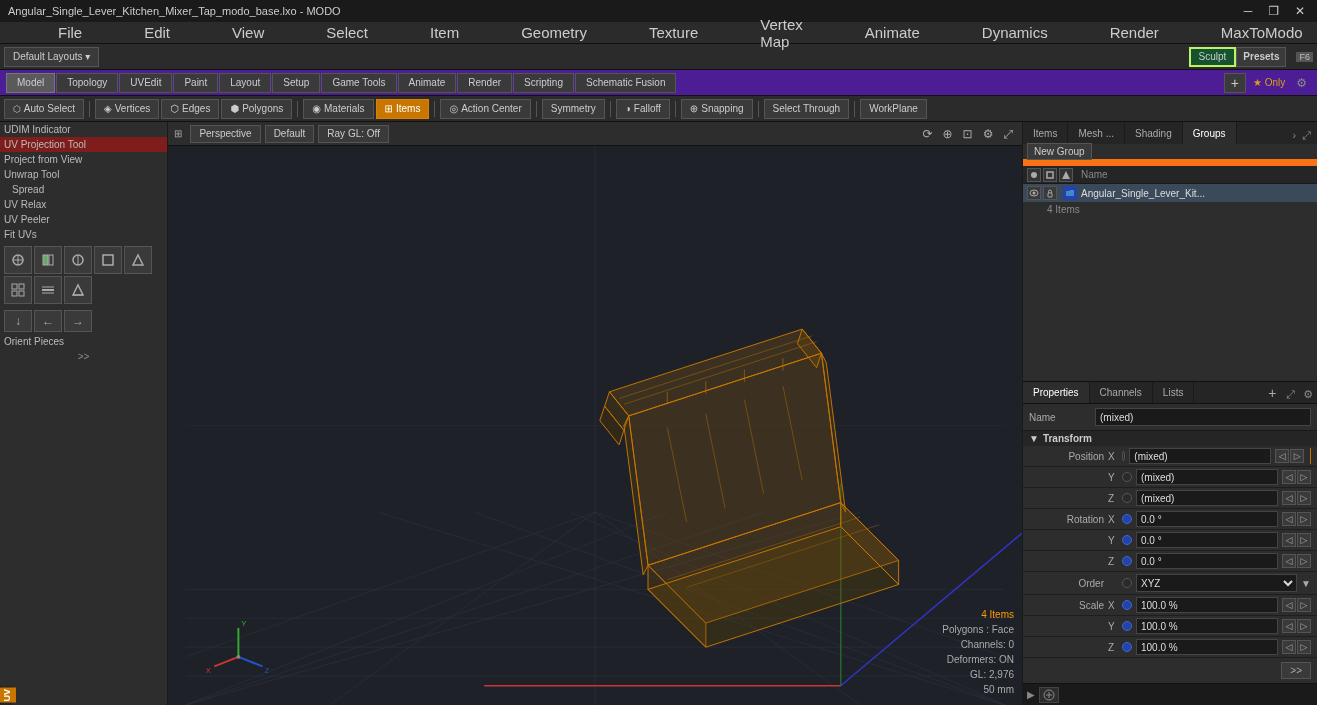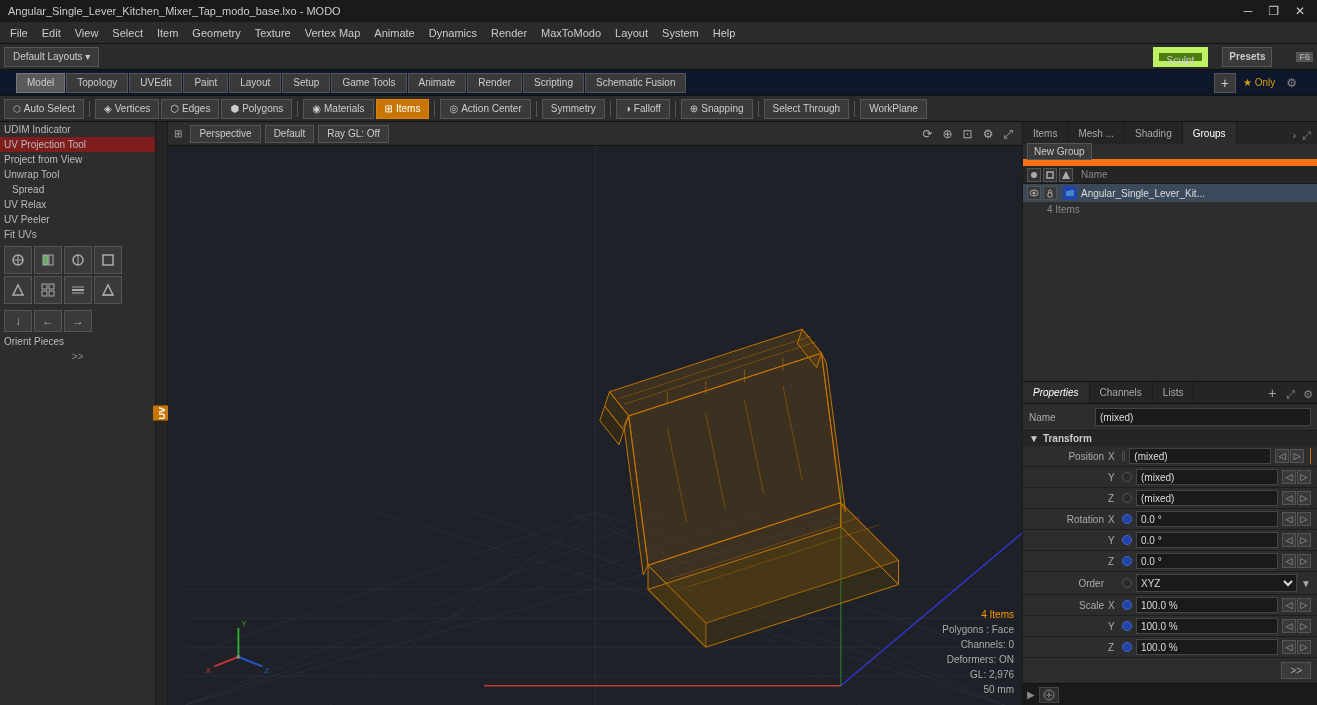--- a/index.html
+++ b/index.html
@@ -5,29 +5,29 @@
     * { box-sizing: border-box; margin: 0; padding: 0; }
     body { background: #3a3a3a; color: #ccc; font-family: Arial, sans-serif; font-size: 11px; width: 1317px; height: 705px; overflow: hidden; }
 
     
     #titlebar { background: #1a1a1a; height: 22px; display: flex; align-items: center; justify-content: space-between; padding: 0 8px; }
     #titlebar-controls { display: flex; gap: 8px; }
     .title-btn { color: #ccc; cursor: pointer; font-size: 12px; padding: 0 4px; }
 
     
     #menubar { background: #2b2b2b; height: 22px; display: flex; align-items: center; padding: 0 4px; gap: 2px; border-bottom: 1px solid #111; }
-    .menu-item { color: #ccc; padding: 2px 6px; cursor: pointer; font-size: 11px; }
-
-    
-    #toolbar1 { background: #2b2b2b; height: 26px; display: flex; align-items: center; padding: 0 4px; gap: 14px; border-bottom: 1px solid #111; }
+    .menu-item { color: #ccc; padding: 2px 6px; cursor: pointer; font-size: 15px; margin-left: 48px; }
+
+    
+    #toolbar1 { background: #2b2b2b; height: 26px; display: flex; align-items: center; padding: 0 4px; gap: 0; border-bottom: 1px solid #111; }
     .toolbar-spacer { flex: 1; }
     .layouts-btn { background: #3a3a3a; border: 1px solid #555; color: #ccc; padding: 2px 8px; cursor: pointer; font-size: 10px; height: 20px; }
 
     
-    #modebar { background: #0f172a; height: 26px; display: flex; align-items: center; padding: 0 16px; gap: 1px; border-bottom: 1px solid #111; }
+    #modebar { background: #4c1d95; height: 26px; display: flex; align-items: center; padding: 0 6px; gap: 1px; border-bottom: 1px solid #111; }
     .mode-tab { background: #3a3a3a; border: 1px solid #555; color: #ccc; padding: 2px 10px; cursor: pointer; font-size: 10px; height: 20px; }
     .mode-tab.active { background: #5a5a5a; border-color: #777; }
     .mode-add-btn { background: #3a3a3a; border: 1px solid #555; color: #ccc; width: 22px; height: 20px; cursor: pointer; font-size: 14px; display: flex; align-items: center; justify-content: center; }
 
     
     #compbar { background: #2b2b2b; height: 26px; display: flex; align-items: center; padding: 0 4px; gap: 2px; border-bottom: 1px solid #111; }
     .comp-btn { background: #3a3a3a; border: 1px solid #555; color: #ccc; padding: 2px 8px; cursor: pointer; font-size: 10px; height: 20px; display: flex; align-items: center; gap: 3px; }
     .comp-btn.active { background: #c87600; border-color: #e08000; color: #fff; }
     .comp-separator { width: 1px; background: #555; height: 16px; margin: 0 3px; }
 
@@ -76,21 +76,21 @@
     .items-row.active { background: #3a4a5a; }
     .items-row-checkboxes { display: flex; gap: 2px; margin-right: 6px; }
     .items-checkbox { width: 14px; height: 14px; background: #3a3a3a; border: 1px solid #555; cursor: pointer; display: flex; align-items: center; justify-content: center; font-size: 8px; }
     .items-name { color: #ddd; font-size: 10px; }
     .items-count { color: #888; font-size: 10px; padding: 2px 4px; margin-left: 20px; }
 
     
     #props-panel { flex: 1; overflow-y: auto; }
     .props-tabs { display: flex; background: #252525; height: 22px; align-items: flex-end; border-bottom: 1px solid #111; }
     .props-tab { padding: 2px 10px; cursor: pointer; font-size: 10px; color: #aaa; border-right: 1px solid #1a1a1a; height: 22px; display: flex; align-items: center; }
-    .props-tab.active { background: #2d2d2d; color: #fff; font-style: italic; }
+    .props-tab.active { background: #2d2d2d; color: #fff; }
     .props-add-btn { margin-left: auto; padding: 2px 6px; color: #aaa; cursor: pointer; font-size: 14px; }
     .props-name-row { display: flex; align-items: center; padding: 4px 6px; gap: 6px; border-bottom: 1px solid #1a1a1a; }
     .props-label { color: #aaa; font-size: 10px; min-width: 60px; }
     .props-value-field { background: #1a1a1a; border: 1px solid #444; color: #ddd; padding: 1px 4px; font-size: 10px; flex: 1; height: 18px; }
     .props-section-header { background: #252525; padding: 2px 6px; color: #ccc; font-size: 10px; font-weight: bold; display: flex; align-items: center; gap: 4px; cursor: pointer; }
     .props-row { display: flex; align-items: center; padding: 2px 6px; gap: 4px; border-bottom: 1px solid #1e1e1e; }
     .props-row-label { color: #aaa; font-size: 10px; text-align: right; min-width: 75px; }
     .props-row-axis { color: #aaa; font-size: 10px; min-width: 10px; }
     .props-row-indicator { width: 10px; height: 10px; border-radius: 50%; border: 1px solid #555; background: #2a2a2a; cursor: pointer; }
     .props-row-indicator.blue { background: #2244aa; border-color: #4466cc; }
@@ -105,21 +105,21 @@
     .cmd-input { background: #111; border: 1px solid #333; color: #ccc; flex: 1; height: 16px; padding: 0 4px; font-size: 10px; }
     .cmd-btn { background: #2d2d2d; border: 1px solid #444; color: #888; width: 20px; height: 16px; cursor: pointer; display: flex; align-items: center; justify-content: center; font-size: 10px; }
 
     
     .right-strip { display: flex; flex-direction: column; align-items: center; width: 12px; background: #252525; border-left: 1px solid #1a1a1a; }
 
     
     .presets-btn { background: #3a3a3a; border: 1px solid #555; color: #ccc; padding: 2px 6px; cursor: pointer; font-size: 10px; height: 20px; font-weight: bold; }
     .f6-tag { background: #555; color: #bbb; font-size: 9px; padding: 0 3px; margin-left: 10px; }
 
-    .sculpt-btn { background: #4d7c0f; border: 6px solid #bef264; color: #ccc; padding: 2px 8px; cursor: pointer; font-size: 10px; height: 20px; }
+    .sculpt-btn { background: #14532d; border: 2px solid #bef264; color: #ccc; padding: 2px 8px; cursor: pointer; font-size: 10px; height: 20px; }
 
   </style>
 </head>
 <body>
 
 <div id="titlebar">
   <span>Angular_Single_Lever_Kitchen_Mixer_Tap_modo_base.lxo - MODO</span>
   <div id="titlebar-controls">
     <span class="title-btn">─</span>
     <span class="title-btn">❐</span>
@@ -222,21 +222,21 @@
     <span>Select Through</span>
   </button>
   <div class="comp-separator"></div>
   <button class="comp-btn">
     <span>WorkPlane</span>
   </button>
 </div>
 
 <div id="main" style="display:flex; height:calc(705px - 22px - 22px - 26px - 26px - 26px);">
 
-  <div id="leftsidebar" style="display:flex; flex-direction:row; width:168px;">
+  <div id="leftsidebar" style="display:flex; flex-direction:column; width:168px;">
     <div style="flex:1; display:flex; flex-direction:column; overflow:hidden;">
 
       <div class="sidebar-item">
         <span>UDIM Indicator</span>
       </div>
       <div class="sidebar-item active">
         <span>UV Projection Tool</span>
       </div>
       <div class="sidebar-item">
         <span>Project from View</span>

